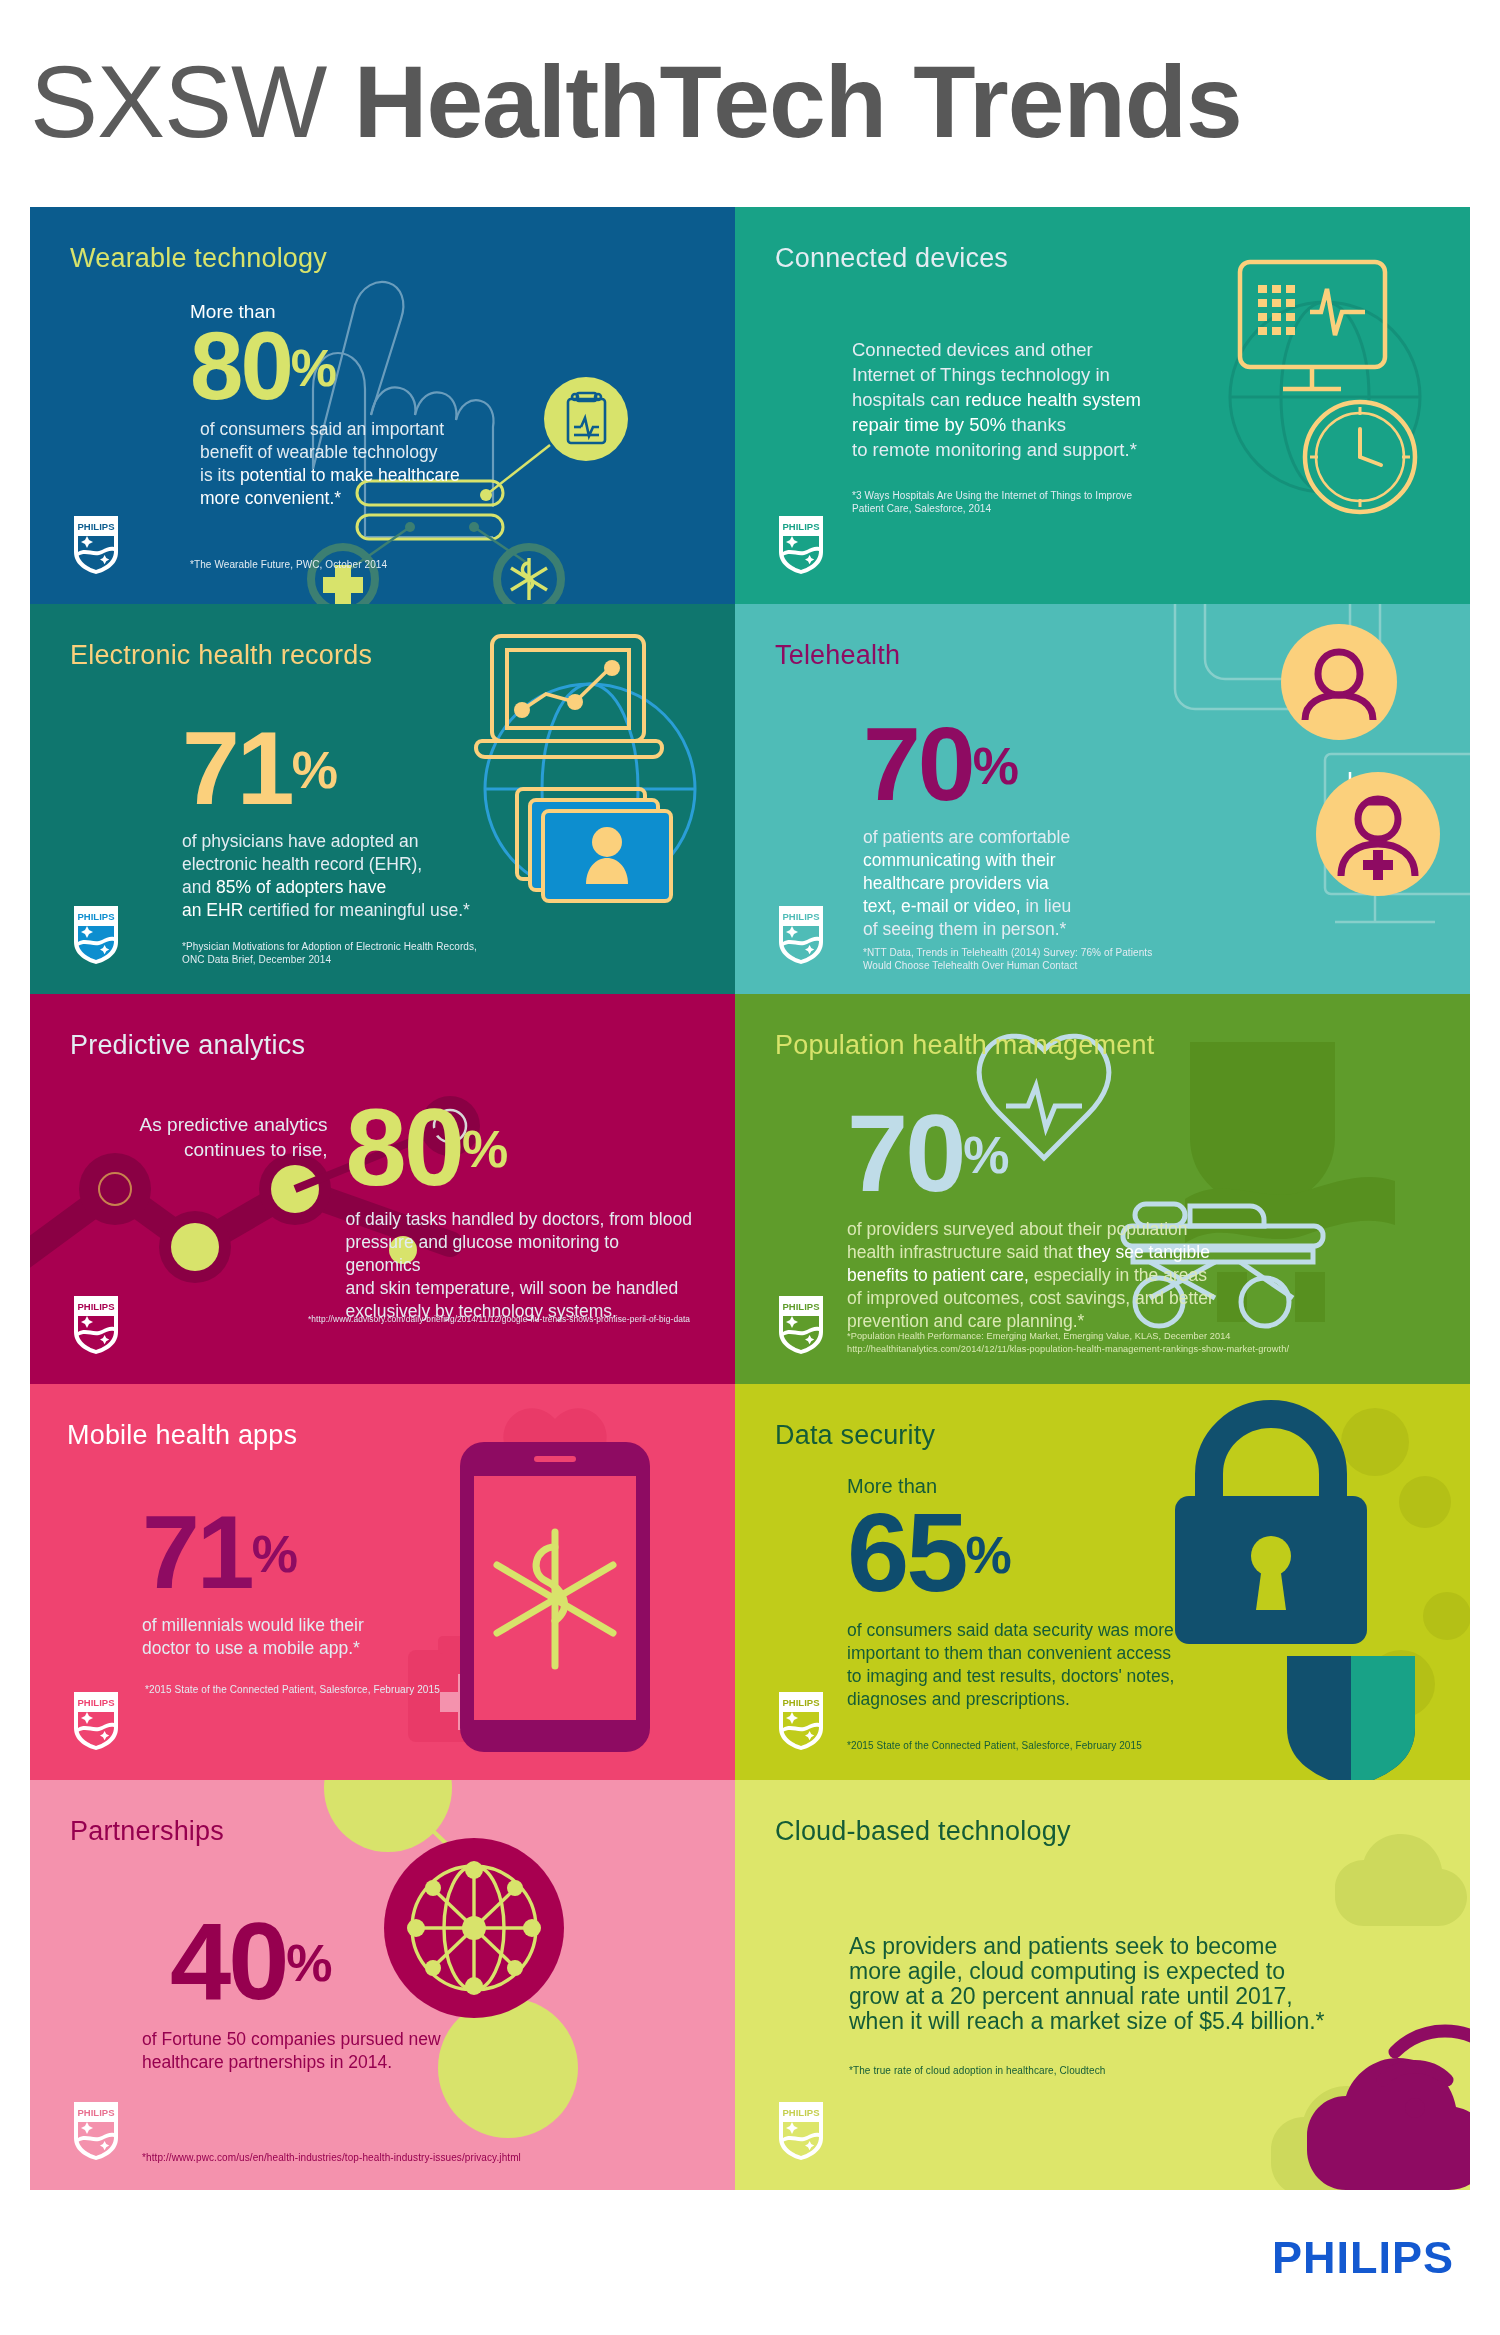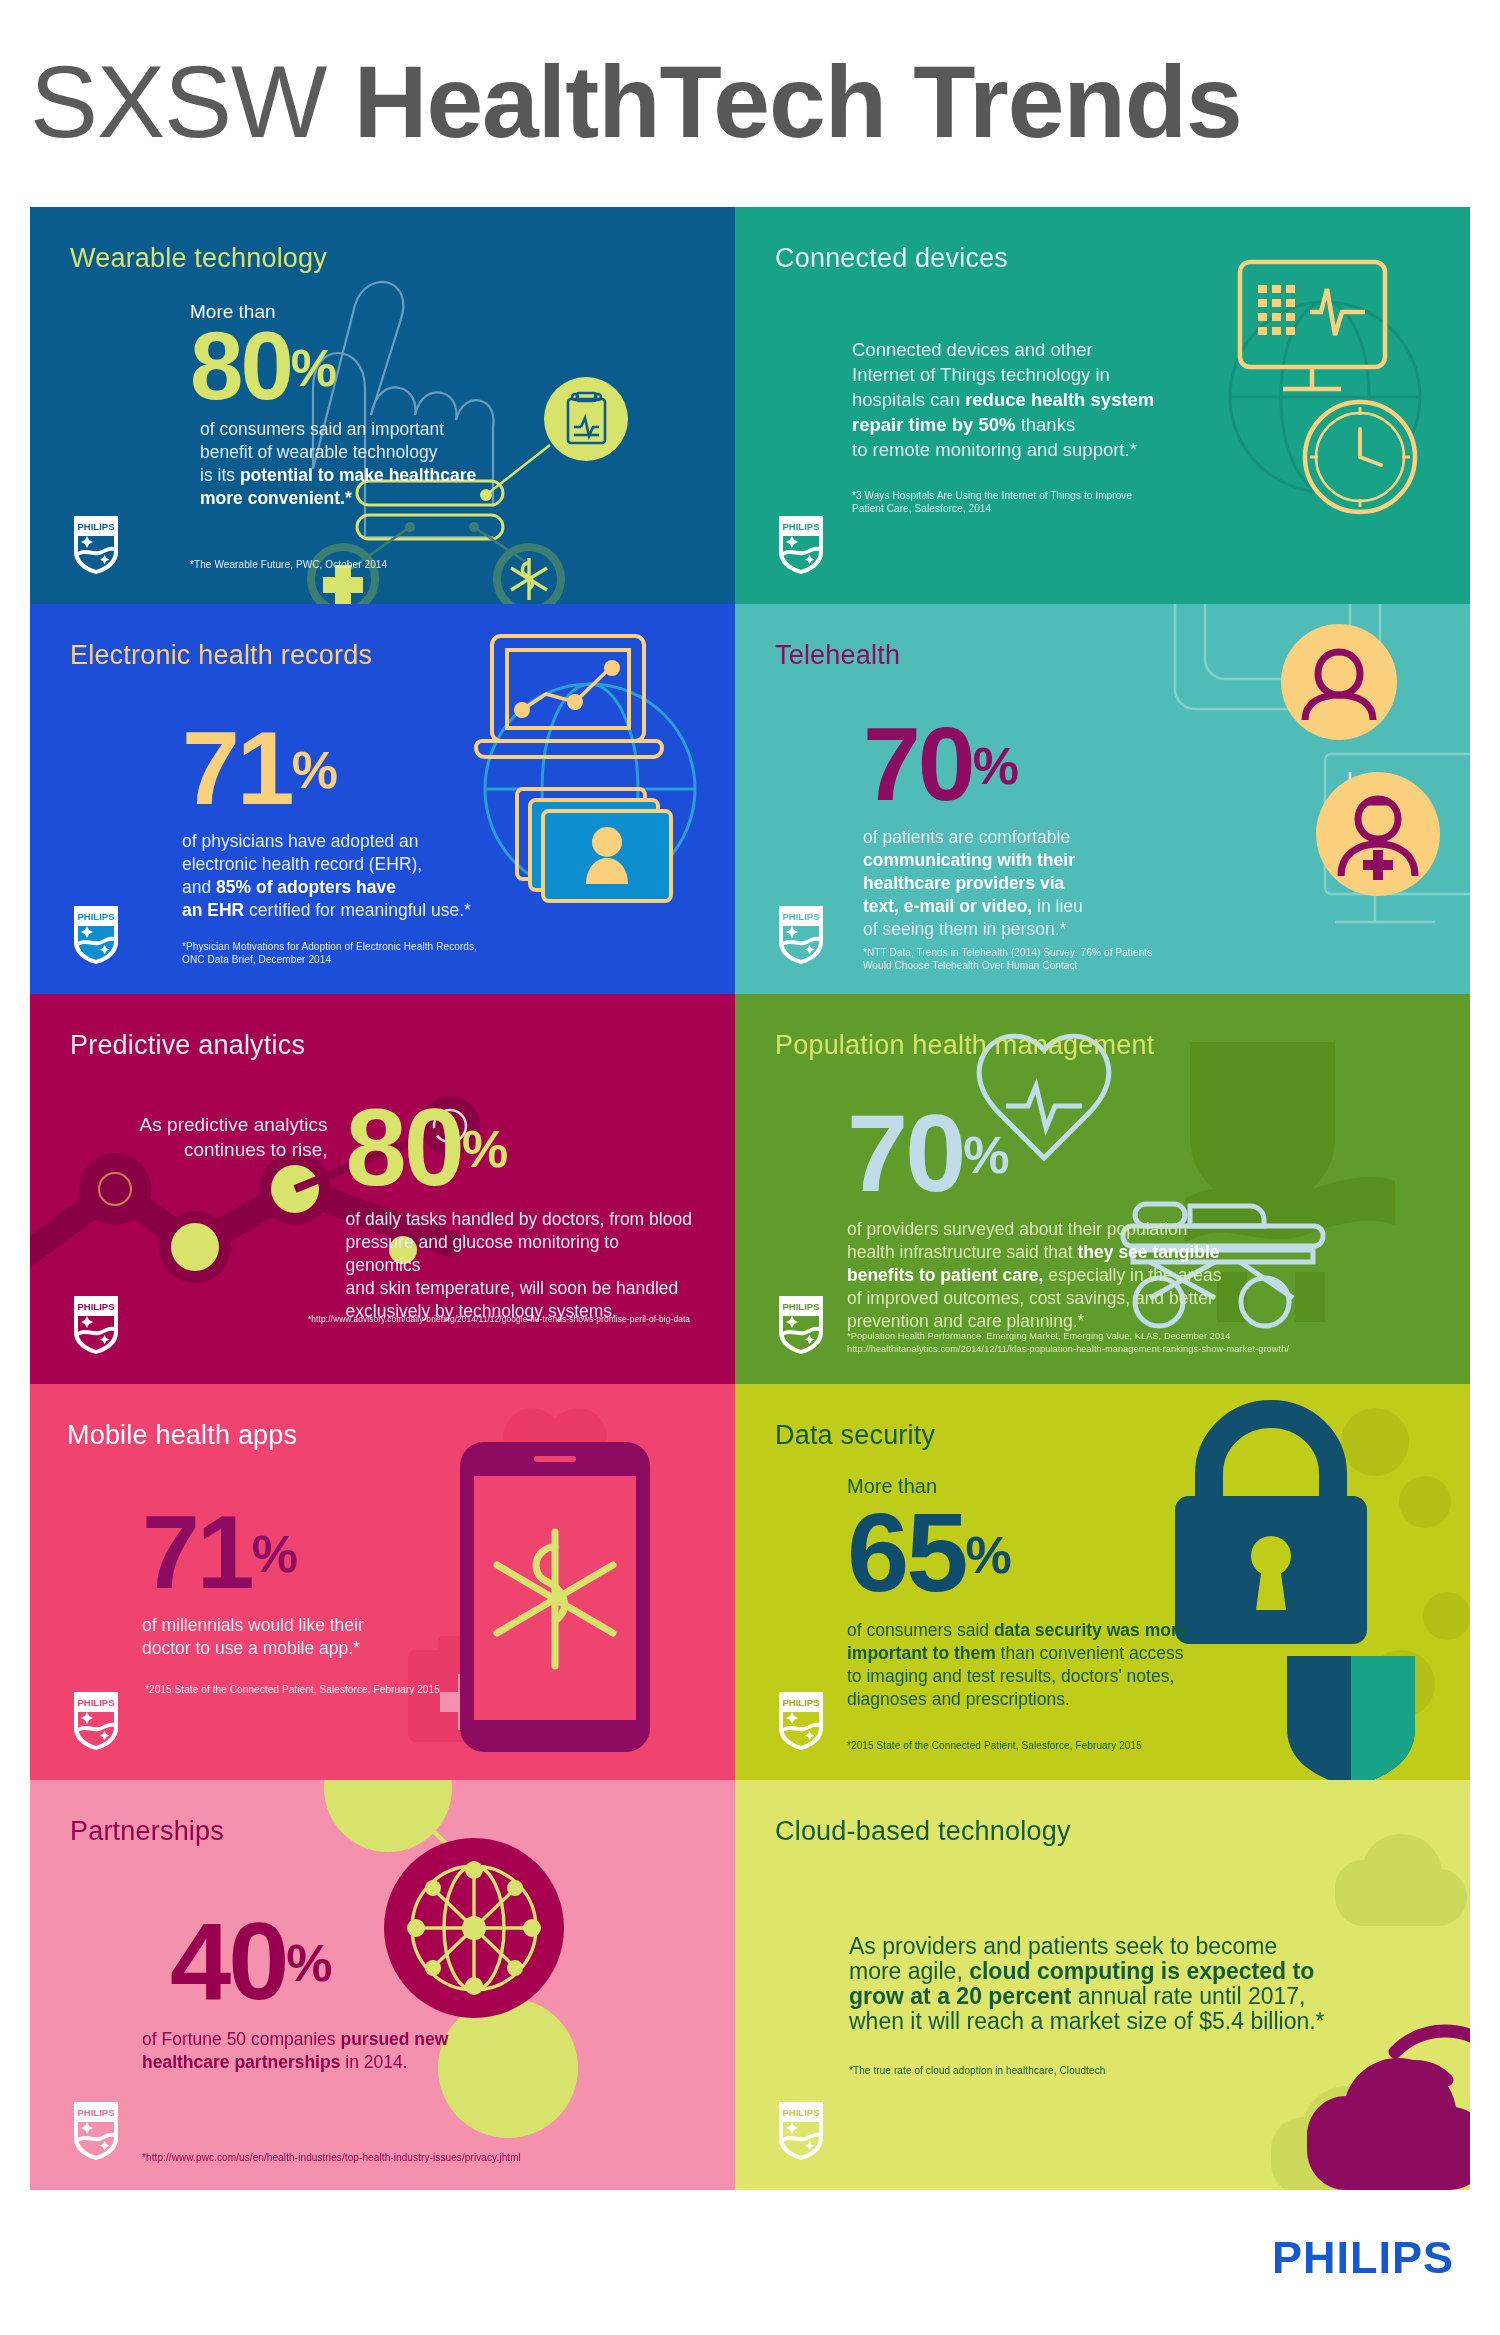--- a/index.html
+++ b/index.html
@@ -88,21 +88,21 @@
     vertical-align: top;
     position: relative;
     top: 2px;
   }
 
   .desc {
     font-size: 17.5px;
     line-height: 23px;
     font-weight: 400;
   }
-  .desc b { font-weight: 700; }
+  .desc b { font-weight: 400; }
 
   .note {
     font-size: 10px;
     line-height: 13px;
     font-weight: 400;
     letter-spacing: 0.1px;
   }
 
   
   .shield {
@@ -110,21 +110,21 @@
     left: 42px;
     bottom: 28px;
     width: 48px;
     height: 62px;
     z-index: 6;
   }
 
   
   .p-wearable   { background: #0b5c8e; }
   .p-connected  { background: #18a287; }
-  .p-ehr        { background: #1d4ed8; }
+  .p-ehr        { background: #0f766e; }
   .p-tele       { background: #4fbcb7; }
   .p-pred       { background: #a80050; }
   .p-pop        { background: #5f9c2b; }
   .p-mobile     { background: #ef4370; padding-left: 37px; }
   .p-data       { background: #c0cc1a; }
   .p-partner    { background: #f492ad; }
   .p-cloud      { background: #dde66a; }
 
   
   .c-lime   { color: #d8e36b; }

